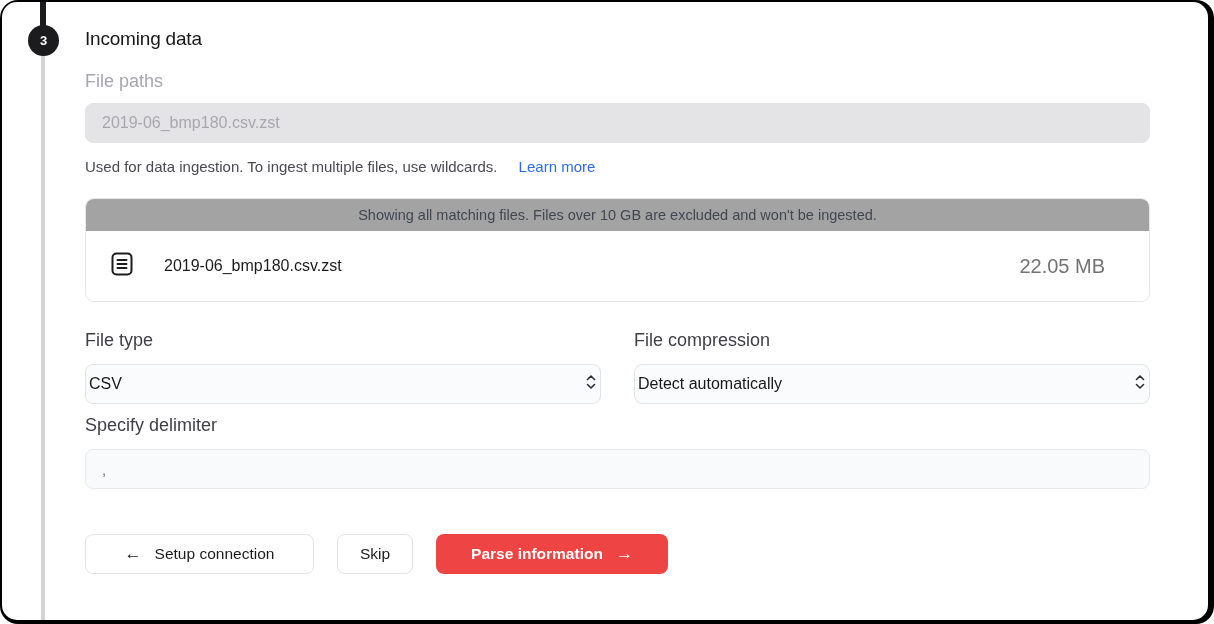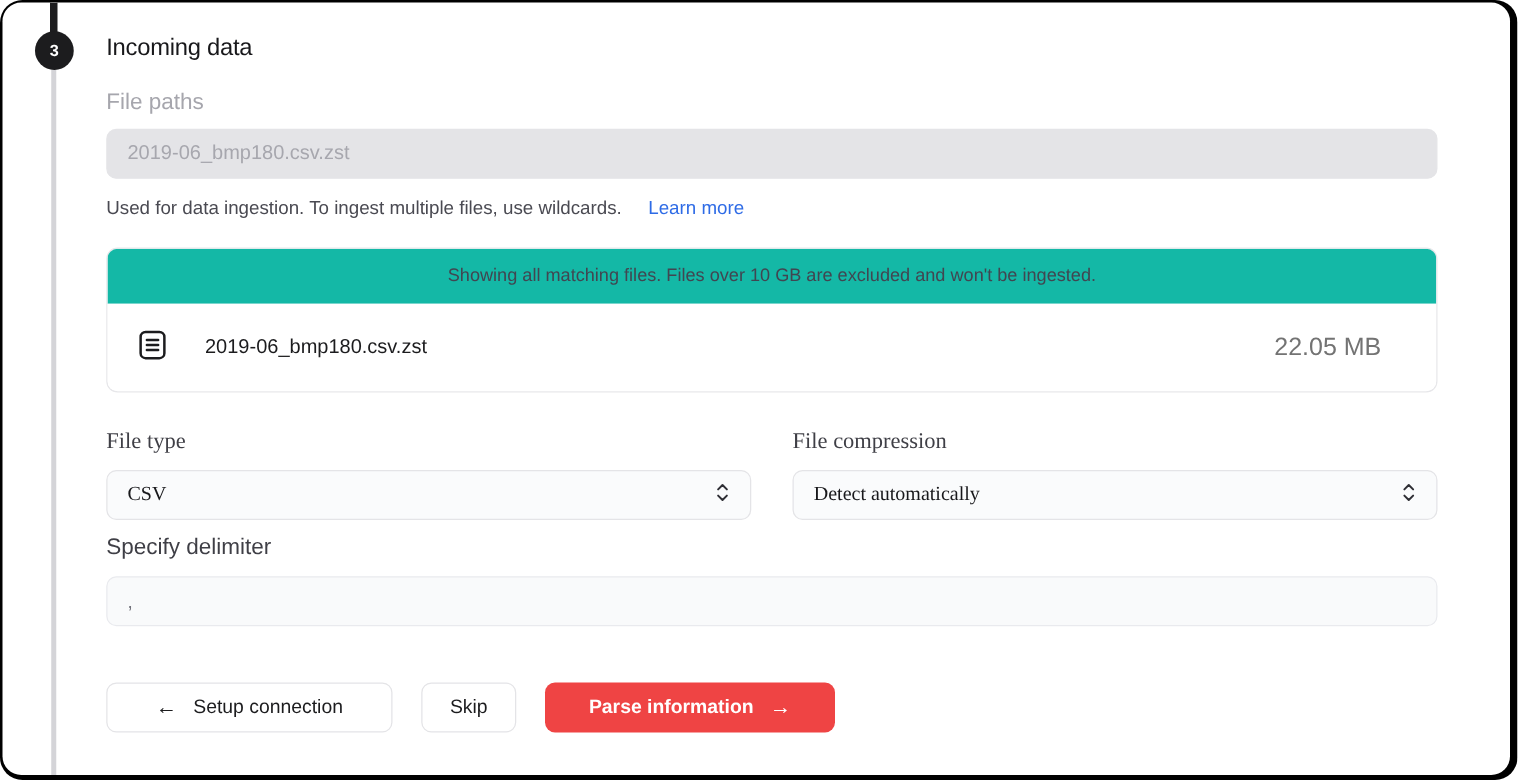--- a/index.html
+++ b/index.html
@@ -24,32 +24,32 @@
   .field-label.muted { color:#a6a6ad; margin-bottom:11px; }
 
   .input { height:40px; width:100%; border-radius:8px; display:flex; align-items:center;
     padding:0 16px; font-size:16px; }
   .input.disabled { background:#e4e4e7; color:#a7a7ae; border:1px solid #e4e4e7; }
 
   .helper { margin-top:15px; font-size:15px; color:#4a4a52; }
   .helper a { color:#2e6be6; text-decoration:none;padding-left:17px; }
 
   .files-panel { margin-top:23px; border:1px solid #e7e7ea; border-radius:9px; overflow:hidden; }
-  .files-panel-header { background:#14b8a6; height:44px; display:flex; align-items:center; justify-content:center;
+  .files-panel-header { background:#a3a3a3; height:32px; display:flex; align-items:center; justify-content:center;
     font-size:14.5px; color:#414651; }
   .file-row { background:#fff; height:70px; display:flex; align-items:center; padding:0 44px 0 25px; }
   .file-row .file-name { margin-left:31px; font-size:16px; font-weight:500; color:#1c1c1e; }
   .file-row .spacer { flex:1; }
   .file-row .file-size { font-size:20px; color:#737373; }
 
-  .two-col { margin-top:28px; display:flex; gap:33px;font-family:Liberation Serif, serif; }
+  .two-col { margin-top:28px; display:flex; gap:33px; }
   .two-col .col { flex:1; }
 
   .select { height:40px; width:100%; border:1px solid #e4e4e7; border-radius:8px; background:#fafbfc;
-    display:flex; align-items:center; justify-content:space-between; padding:0 16px;
+    display:flex; align-items:center; justify-content:space-between; padding:0 3px;
     font-size:16px; color:#18181b; cursor:pointer; }
 
   .delimiter-section { margin-top:11px; }
   .input.light { background:#f9fafb; border:1px solid #e9eaee; color:#71717a; font-size:15px; }
 
   .actions { margin-top:45px; display:flex; gap:23px; }
   .btn { height:40px; border-radius:8px; display:inline-flex; align-items:center; justify-content:center;
     gap:13px; font-size:15.5px; cursor:pointer; border:none; font-family:inherit; }
   .btn.secondary { background:#fff; border:1px solid #e4e4e7; color:#1c1c1e; font-weight:500; }
   .btn.back { width:229px; }

